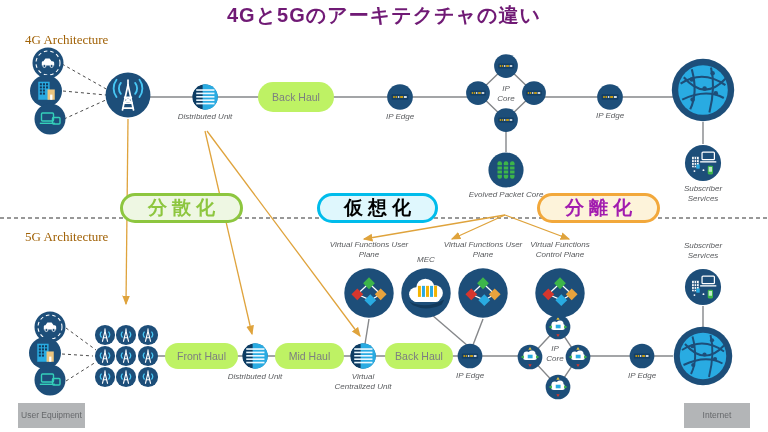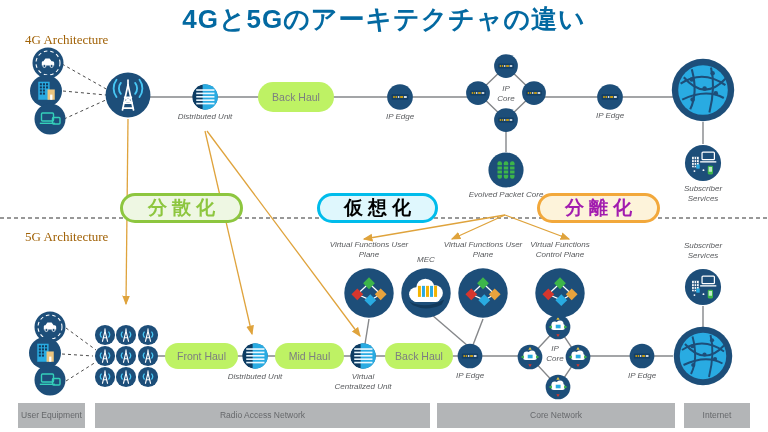--- a/index.html
+++ b/index.html
@@ -1,20 +1,20 @@
 <!DOCTYPE html>
 <html><head>
 <meta charset="utf-8">
 <style>
   html,body{margin:0;padding:0;background:#e9e9e9;}
   .canvas{position:relative;width:768px;height:432px;background:#ffffff;overflow:hidden;
           font-family:"Liberation Sans","DejaVu Sans",sans-serif;}
   .wires{position:absolute;left:0;top:0;width:768px;height:432px;}
-  .title{position:absolute;top:2px;left:0;right:0;text-align:center;font-size:26px;
-         font-weight:600;color:#0369a1;letter-spacing:1px;}
+  .title{position:absolute;top:2px;left:0;right:0;text-align:center;font-size:20px;
+         font-weight:600;color:#701a75;letter-spacing:1px;}
   .seclabel{position:absolute;left:25px;font-size:13px;color:#a16207;font-family:Liberation Serif, serif;}
   .node{position:absolute;transform:translate(-50%,-50%);display:block;}
   .nlabel{position:absolute;transform:translateX(-50%);font-size:8px;color:#595b5e;
           text-align:center;line-height:1.2;font-style:italic;}
   .haul{position:absolute;background:#bef264;border-radius:16px;display:flex;align-items:center;
         justify-content:center;color:#7c7e81;font-size:10.5px;}
   .badge{position:absolute;border-radius:16px;border:3px solid;display:flex;align-items:center;
          justify-content:center;font-size:19px;font-weight:bold;letter-spacing:5px;padding-left:5px;box-sizing:border-box;}
   .badge.dec{border-color:#8dc63f;background:#eef7e3;color:#8dc63f;font-family:Liberation Serif, serif;}
   .badge.vir{border-color:#00bceb;background:#dff7fd;color:#000000;}
@@ -417,17 +417,15 @@
       <use href="#ic-vf"></use>
     </svg>
 <div class="nlabel" style="left:483px;top:240px;width:82px">Virtual Functions User Plane</div>
 
 <svg class="node" style="left:560px;top:293px;width:52px;height:52px">
       <use href="#ic-vf"></use>
     </svg>
 <div class="nlabel" style="left:560px;top:240px;width:82px">Virtual Functions Control Plane</div>
 
 <div class="fbar" style="left:18px;width:67px">User Equipment</div>
-<div class="fbar" style="left:95px;width:335px">Radio Access Network</div>
-<div class="fbar" style="left:437px;width:238px">Core Network</div>
 <div class="fbar" style="left:684px;width:66px">Internet</div>
 
 </div>
 
 </body></html>

